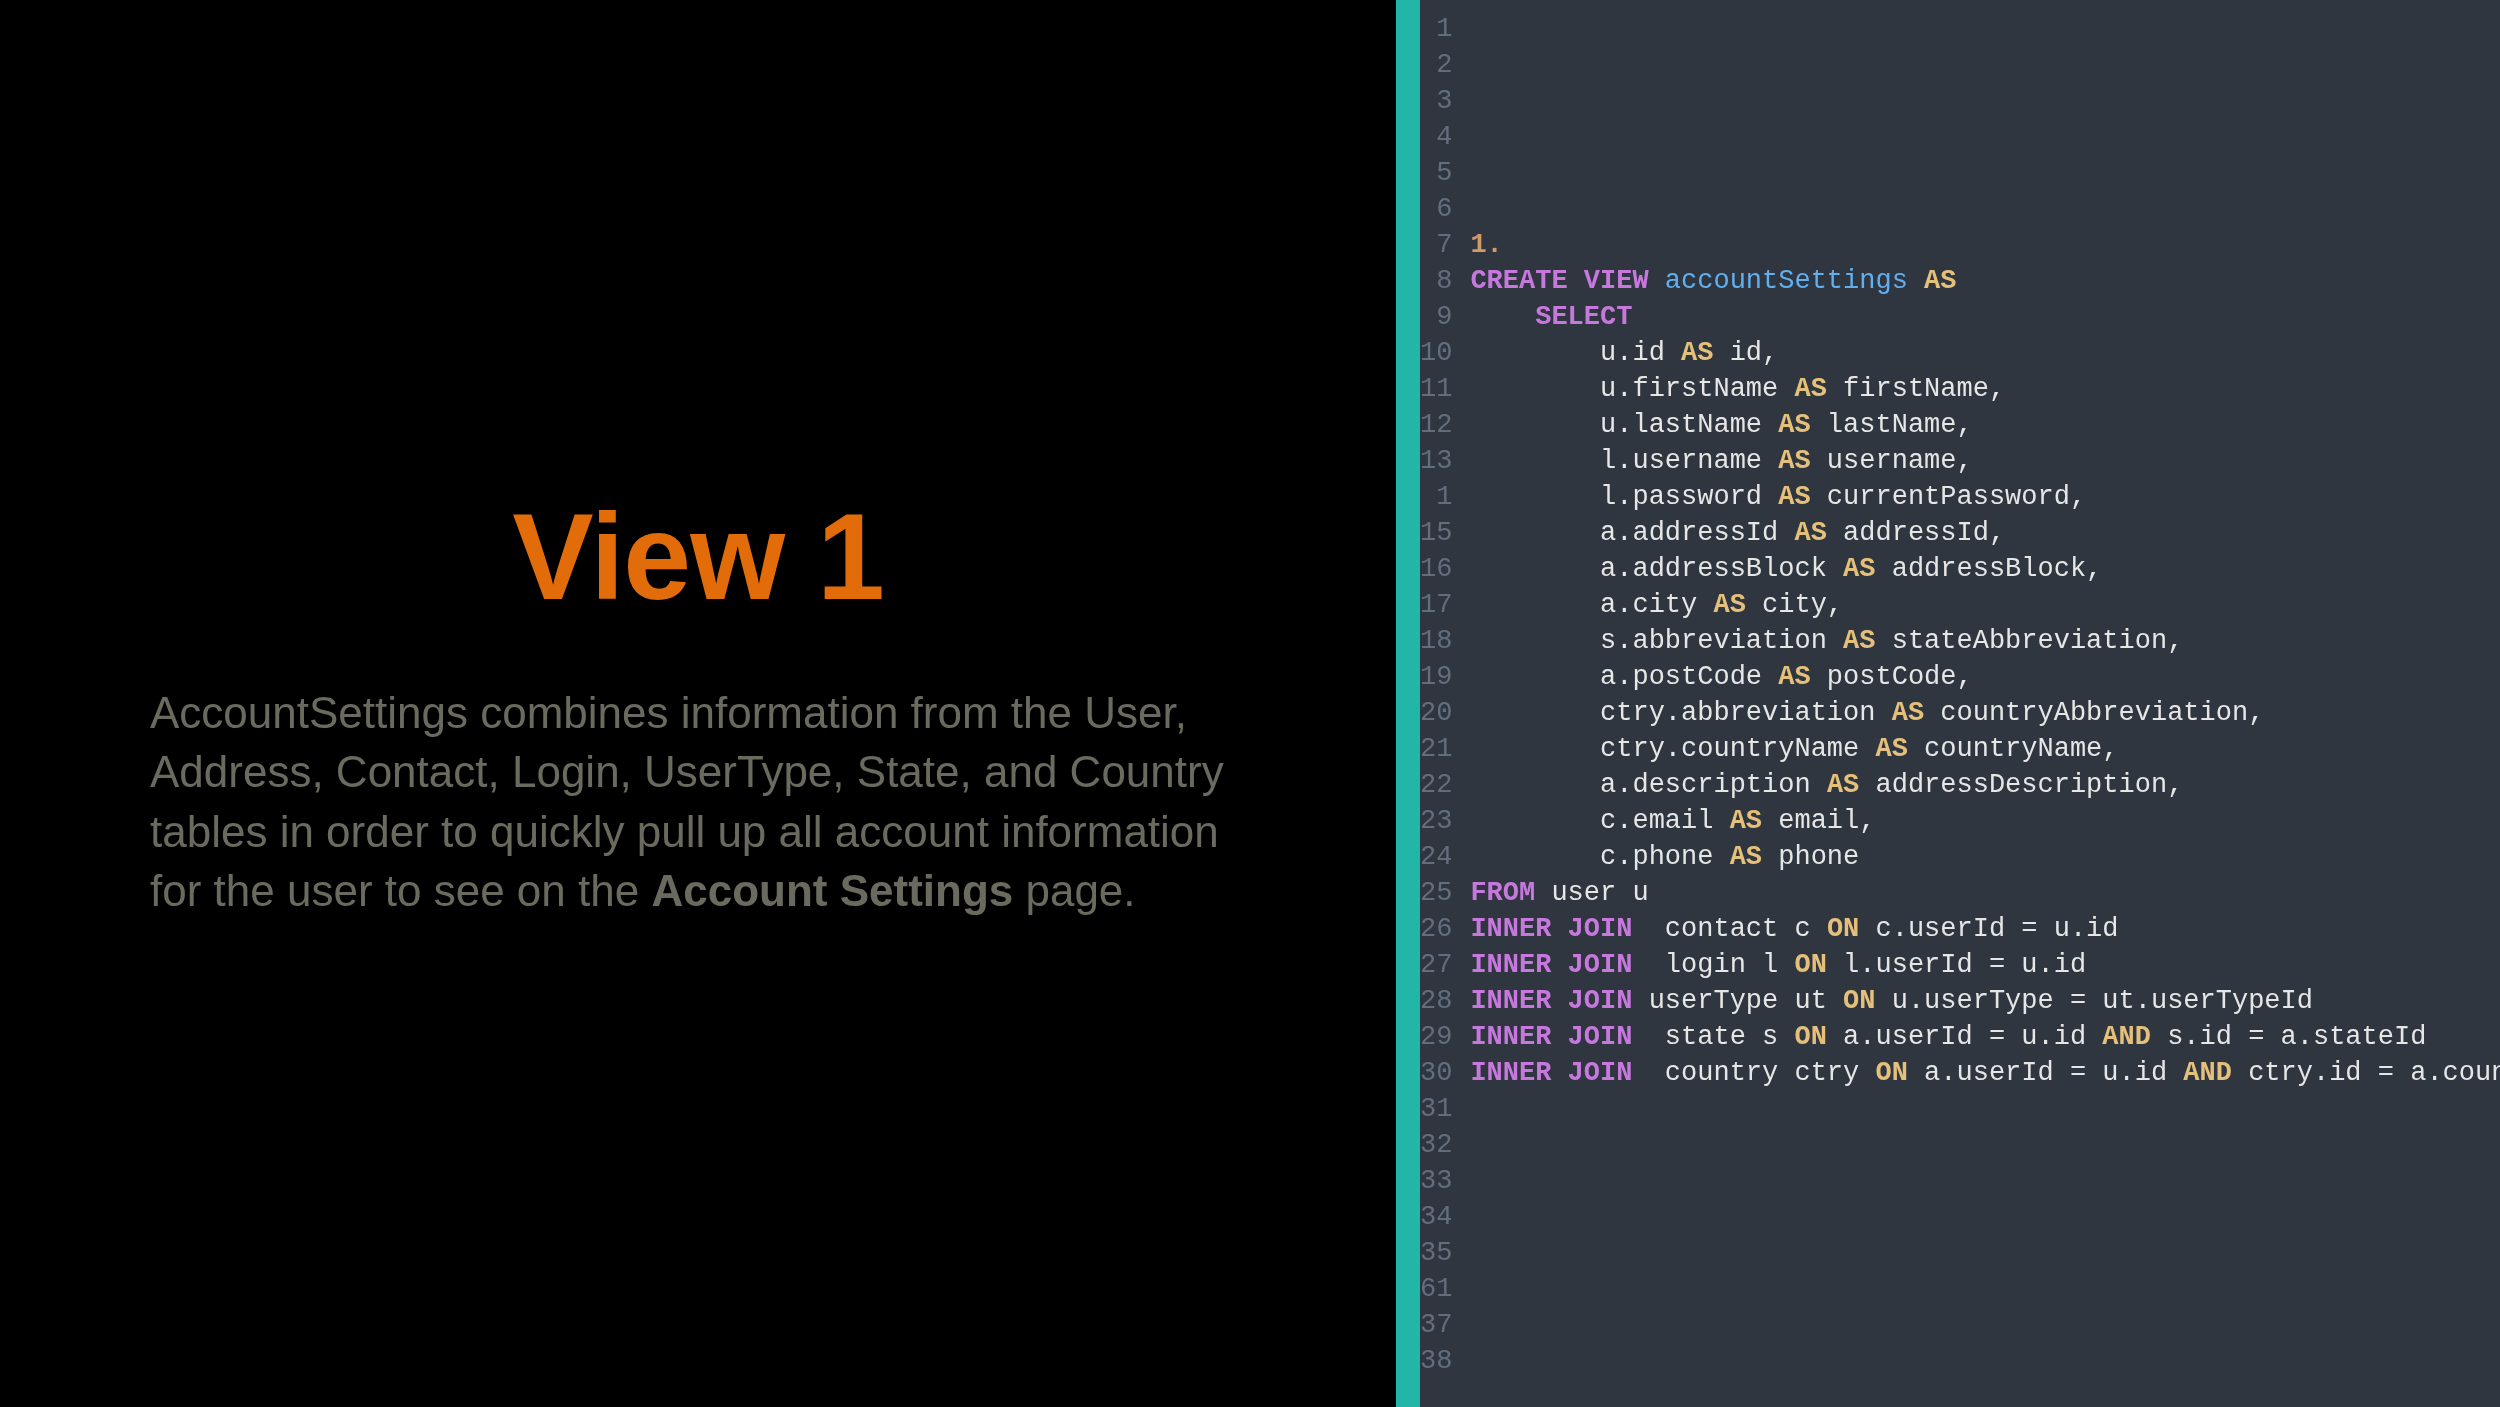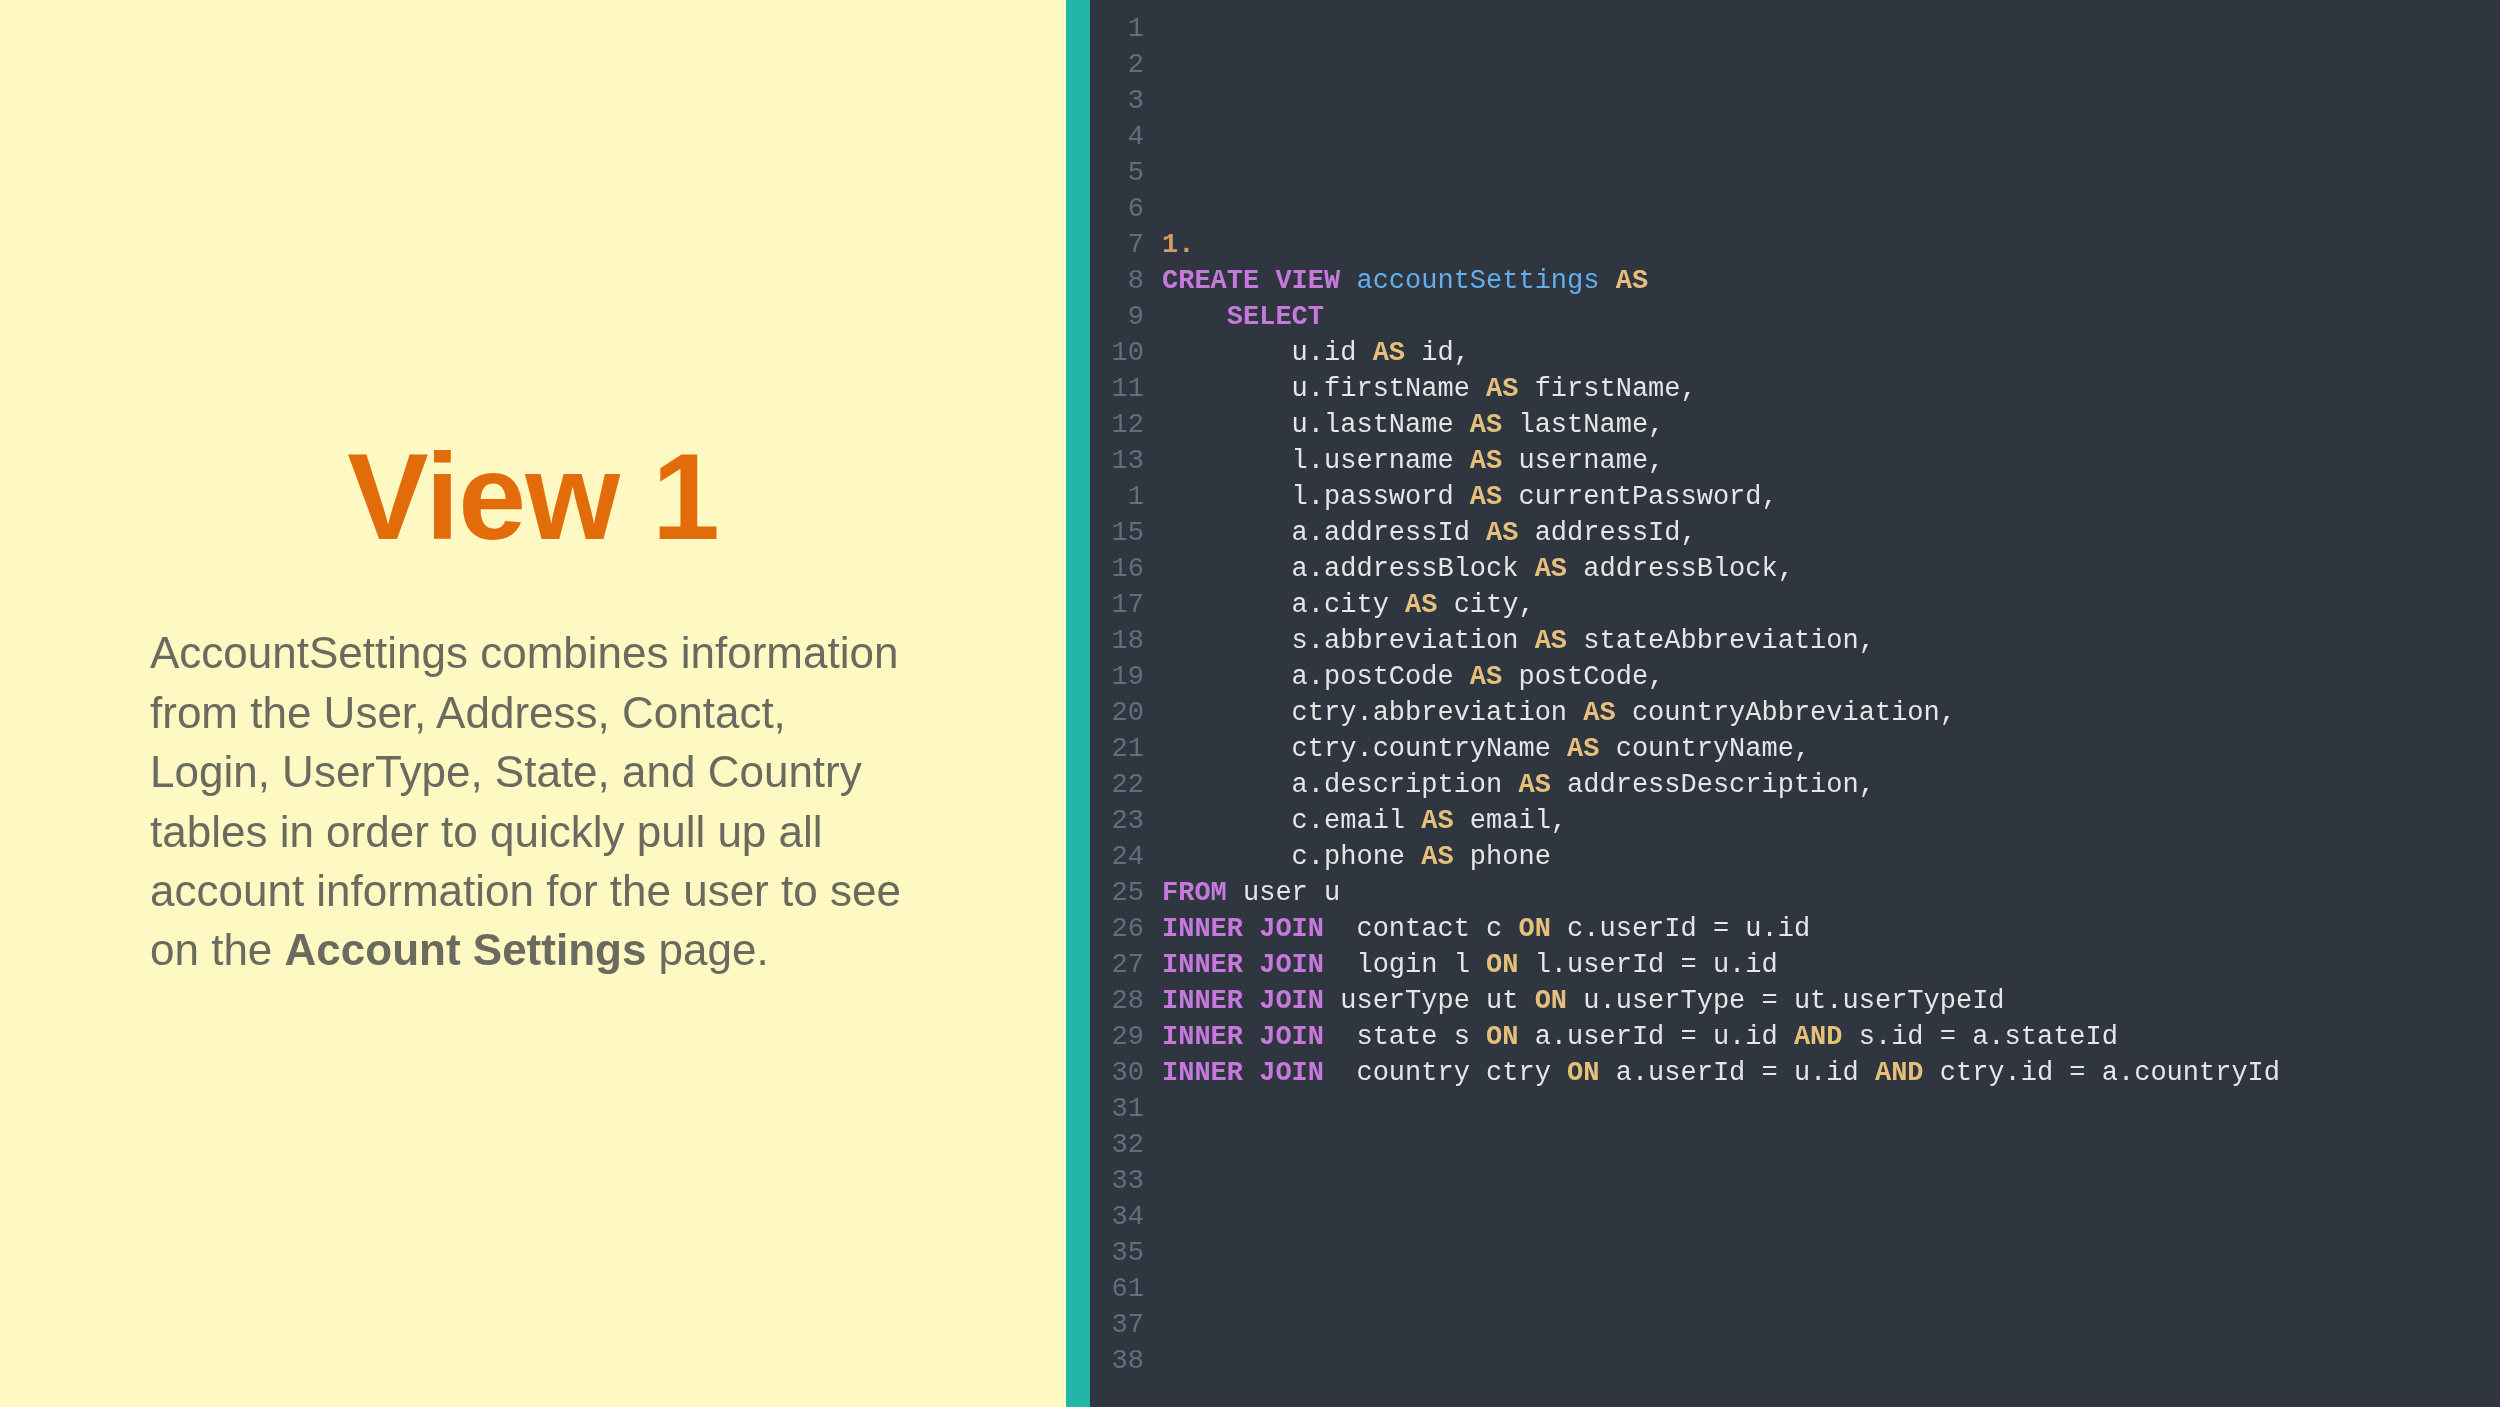--- a/index.html
+++ b/index.html
@@ -7,23 +7,23 @@
   body {
     display: flex;
     width: 2500px;
     height: 1407px;
     font-family: 'Segoe UI', 'Trebuchet MS', Tahoma, sans-serif;
     background: #fff;
   }
 
   
   .left {
-    width: 1066px;
+    width: 1396px;
     height: 100%;
-    background: #fef9c3;
+    background: #000000;
     display: flex;
     flex-direction: column;
     align-items: center;
     justify-content: center;
     padding: 0 150px;
   }
   .title {
     font-size: 122px;
     font-weight: 700;
     color: #e36c0a;

